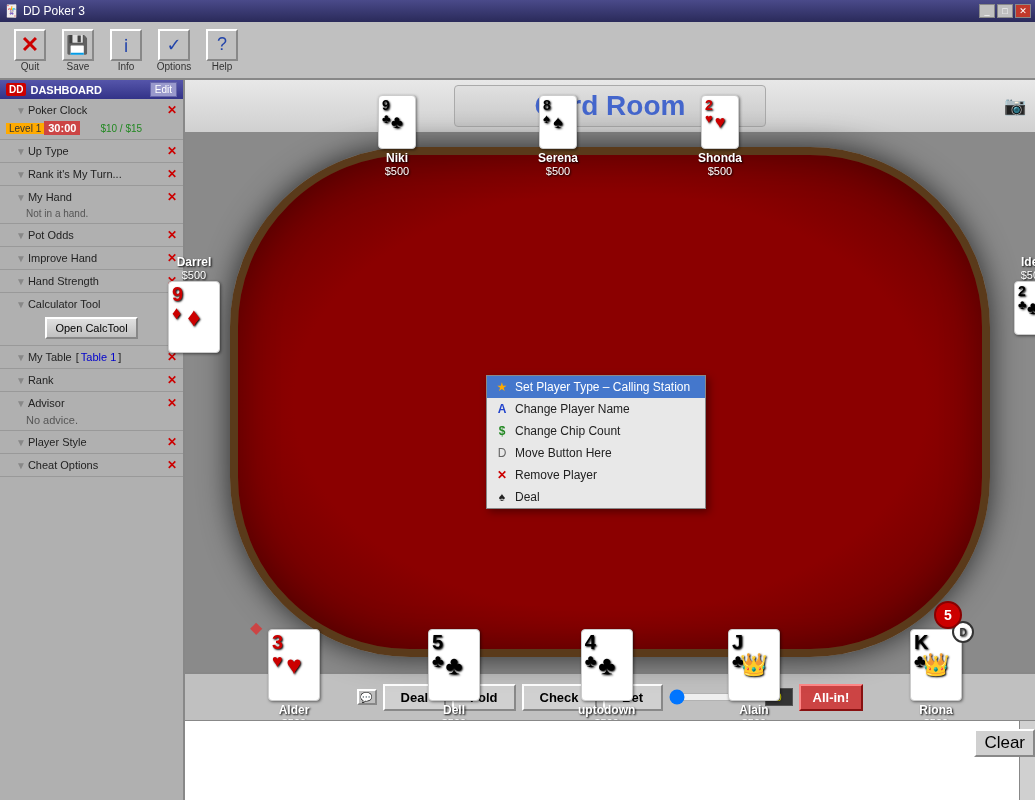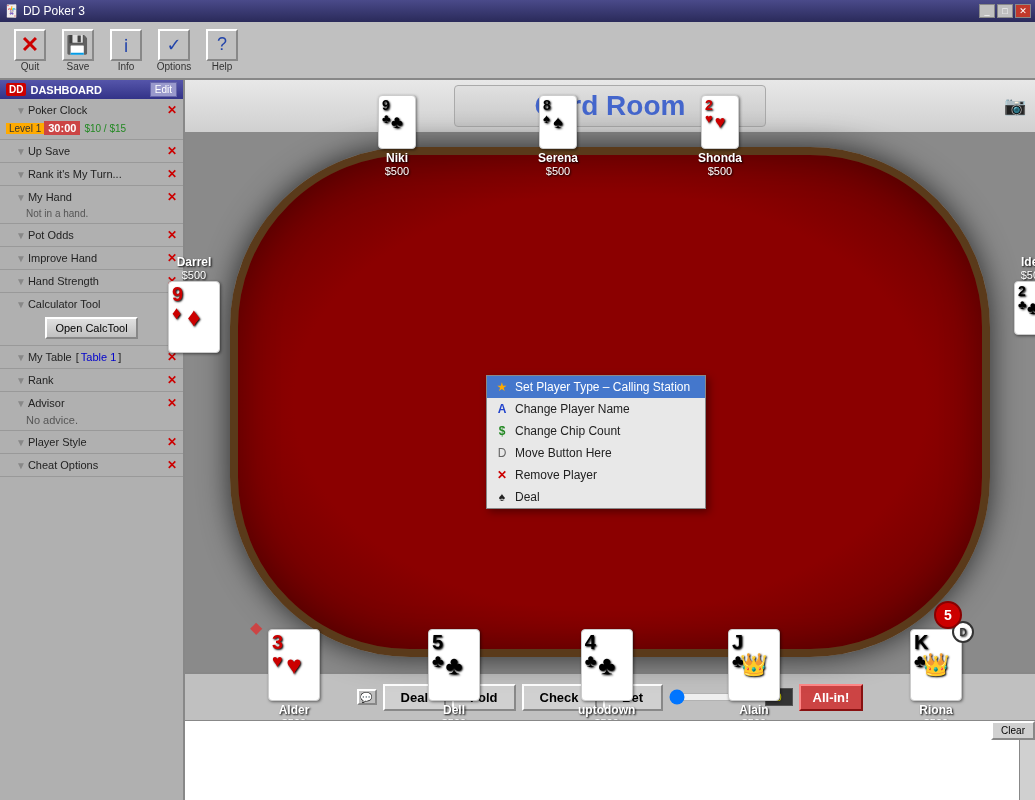--- a/index.html
+++ b/index.html
@@ -132,21 +132,21 @@
       padding: 0 3px;
       font-size: 10px;
     }
     .timer-badge {
       background: #cc4444;
       color: white;
       padding: 1px 4px;
       font-size: 11px;
       font-weight: bold;
     }
-    .blind-info { color: #228822; font-size: 10px; margin-left: 4px; }
+    .blind-info { color: #228822; font-size: 10px; margin-left: 20px; }
     .my-hand-label { color: #555; font-size: 10px; padding: 2px 6px 2px 26px; }
     .open-calc-btn {
       background: linear-gradient(to bottom, #e0e0e0, #c0c0c0);
       border: 2px solid;
       border-color: #fff #888 #888 #fff;
       padding: 3px 8px;
       font-size: 11px;
       cursor: pointer;
       margin: 4px auto;
       display: block;
@@ -370,26 +370,26 @@
       overflow-y: auto;
     }
     .log-scrollbar {
       width: 16px;
       background: #d0d0d0;
       border-left: 1px solid #888;
     }
     .clear-btn {
       position: absolute;
       right: 0;
-      top: 0;
+      top: 8px;
       background: #d0d0d0;
       border: 2px solid;
       border-color: #fff #888 #888 #fff;
       padding: 2px 8px;
-      font-size: 10px;
+      font-size: 17px;
       cursor: pointer;
     }
   </style>
 </head>
 <body>
 
 <div class="title-bar">
   <div class="title-bar-title">
     <span>🃏</span>
     <span>DD Poker 3</span>
@@ -448,21 +448,21 @@
         <span class="level-badge">Level 1</span>
         <span class="timer-badge">30:00</span>
         <span class="blind-info">$10 / $15</span>
       </div>
     </div>
 
     <div class="sidebar-section">
       <div class="sidebar-item">
         <span style="display:flex;align-items:center;gap:2px;">
           <span style="color:#888;font-size:10px;">▼</span>
-          <span>Up Save</span>
+          <span>Up Type</span>
         </span>
         <span class="close-icon-sm">✕</span>
       </div>
     </div>
 
     <div class="sidebar-section">
       <div class="sidebar-item">
         <span style="display:flex;align-items:center;gap:2px;">
           <span style="color:#888;font-size:10px;">▼</span>
           <span>Rank it's My Turn...</span>

